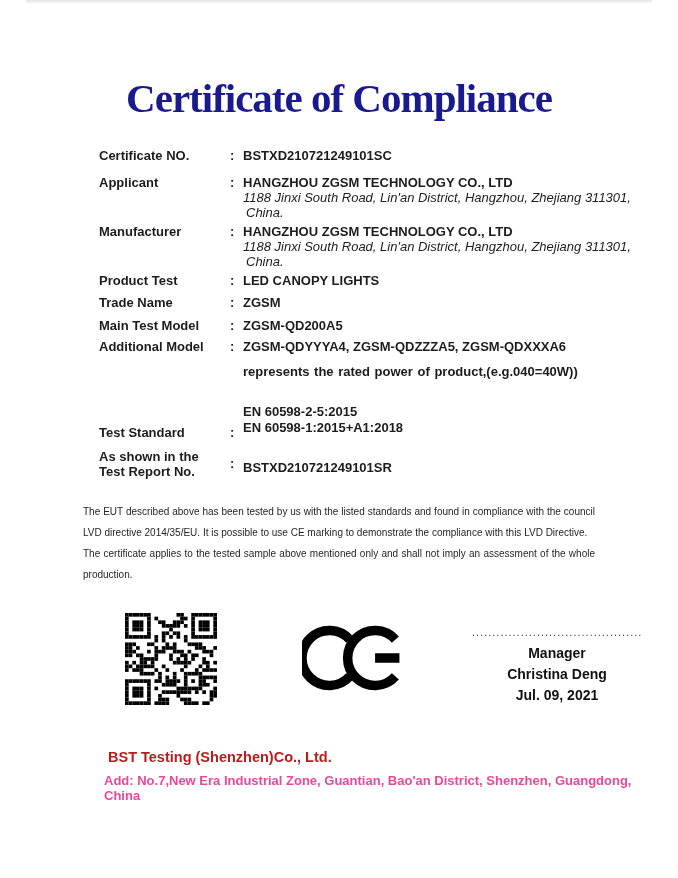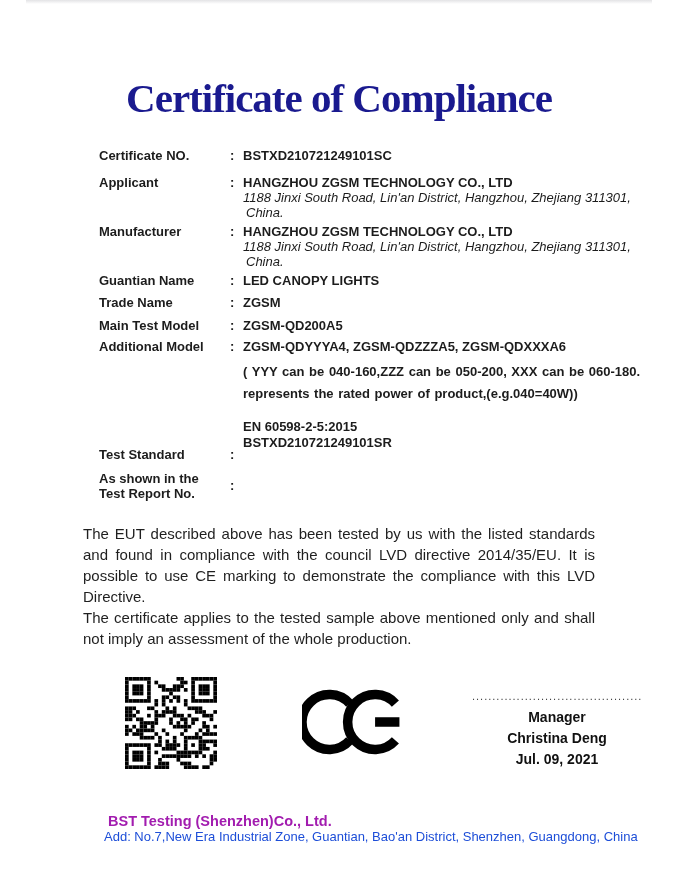--- a/index.html
+++ b/index.html
@@ -31,41 +31,41 @@
   .row.tight{margin-bottom:4px;}
   .row .lbl{width:131px;flex:none;}
   .row .colon{width:13px;flex:none;}
   .row .val{flex:1;}
   .sub{font-weight:normal;font-style:italic;}
   .sub.indent{padding-left:3px;}
   .notes{margin-top:7px;}
   .note{font-weight:bold;line-height:22px;word-spacing:1px;}
   
   .ts{position:relative;height:90px;margin:14px 0 0 73px;font-size:13px;font-weight:bold;}
-  .ts-vals{position:absolute;left:144px;top:0;line-height:16px;}
-  .ts-report{margin-top:0;}
+  .ts-vals{position:absolute;left:144px;top:7px;line-height:16px;}
+  .ts-report{margin-top:24px;}
   .ts-l1{position:absolute;left:0;top:28px;}
   .ts-c1{position:absolute;left:131px;top:28px;}
   .ts-l2{position:absolute;left:0;top:52px;line-height:15px;}
   .ts-c2{position:absolute;left:131px;top:59px;}
   
-  .body-text{margin:14px 57px 0 57px;font-size:15px;line-height:21px;text-align:justify;color:#1f1f1f;}
+  .body-text{margin:14px 57px 0 57px;font-size:10px;line-height:21px;text-align:justify;color:#1f1f1f;}
   .body-text p{margin:0;}
   
   .marks-row{position:relative;height:104px;margin-top:24px;}
   .qr{position:absolute;left:95px;top:0;width:100px;height:100px;background:#fff;}
   .ce{position:absolute;left:276px;top:16px;}
   .sig{position:absolute;left:446px;top:18px;width:170px;text-align:center;font-size:14px;font-weight:bold;color:#111;}
   .sig .dots{font-size:11px;font-weight:normal;letter-spacing:1px;line-height:11px;color:#444;margin-bottom:5px;
              white-space:nowrap;overflow:hidden;}
   .sig .line{line-height:21px;}
   
   .footer{margin-top:36px;font-size:13px;}
-  .footer .company{margin-left:82px;font-size:14.5px;font-weight:bold;color:#a21caf;}
-  .footer .addr{margin-left:78px;margin-top:0;color:#1d4ed8;}
+  .footer .company{margin-left:82px;font-size:14.5px;font-weight:bold;color:#b91c1c;}
+  .footer .addr{margin-left:78px;margin-top:8px;color:#ec4899;font-weight:bold;}
   .footer .search{margin-left:72px;margin-top:9px;color:#3d3dd0;}
   .footer .url{color:#3d3dd0;text-decoration:none;}
 </style>
 </head>
 <body>
 
 <div class="page">
 
   <h1 class="cert-title">Certificate of Compliance</h1>
 
@@ -91,21 +91,21 @@
       <div class="lbl">Manufacturer</div>
       <div class="colon">:</div>
       <div class="val">
         <div>HANGZHOU ZGSM TECHNOLOGY CO., LTD</div>
         <div class="sub">1188 Jinxi South Road, Lin'an District, Hangzhou, Zhejiang 311301,</div>
         <div class="sub indent">China.</div>
       </div>
     </div>
 
     <div class="row" style="margin-bottom:7px">
-      <div class="lbl">Guantian Name</div>
+      <div class="lbl">Product Test</div>
       <div class="colon">:</div>
       <div class="val">LED CANOPY LIGHTS</div>
     </div>
 
     <div class="row" style="margin-bottom:8px">
       <div class="lbl">Trade Name</div>
       <div class="colon">:</div>
       <div class="val">ZGSM</div>
     </div>
 
@@ -114,30 +114,30 @@
       <div class="colon">:</div>
       <div class="val">ZGSM-QD200A5</div>
     </div>
 
     <div class="row" style="margin-bottom:0">
       <div class="lbl">Additional Model</div>
       <div class="colon">:</div>
       <div class="val">
         <div>ZGSM-QDYYYA4, ZGSM-QDZZZA5, ZGSM-QDXXXA6</div>
         <div class="notes">
-          <div class="note">( YYY can be 040-160,ZZZ can be 050-200, XXX can be 060-180.</div>
           <div class="note">represents the rated power of product,(e.g.040=40W))</div>
         </div>
       </div>
     </div>
   </div>
 
   <div class="ts">
     <div class="ts-vals">
       <div>EN 60598-2-5:2015</div>
+      <div>EN 60598-1:2015+A1:2018</div>
       <div class="ts-report">BSTXD210721249101SR</div>
     </div>
     <div class="ts-l1">Test Standard</div>
     <div class="ts-c1">:</div>
     <div class="ts-l2">
       <div>As shown in the</div>
       <div>Test Report No.</div>
     </div>
     <div class="ts-c2">:</div>
   </div>

